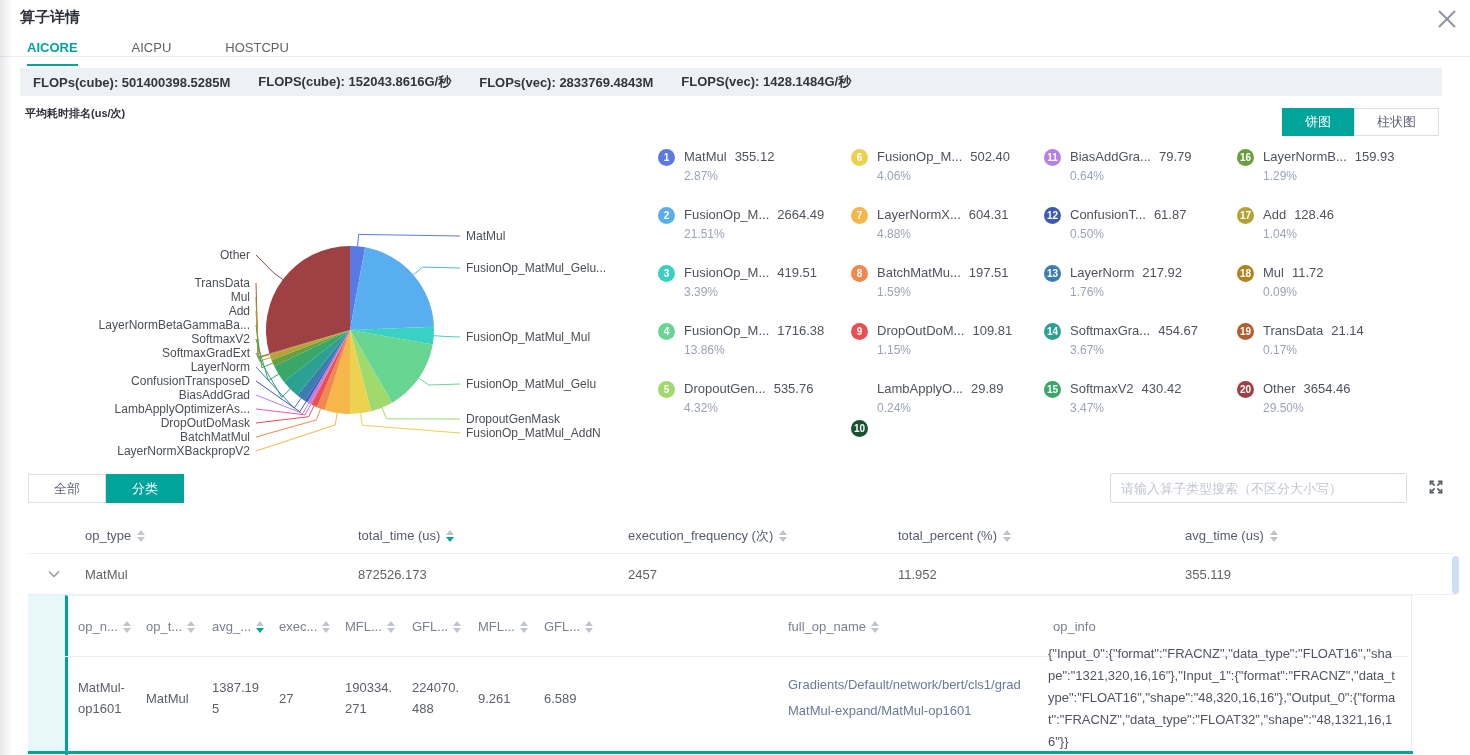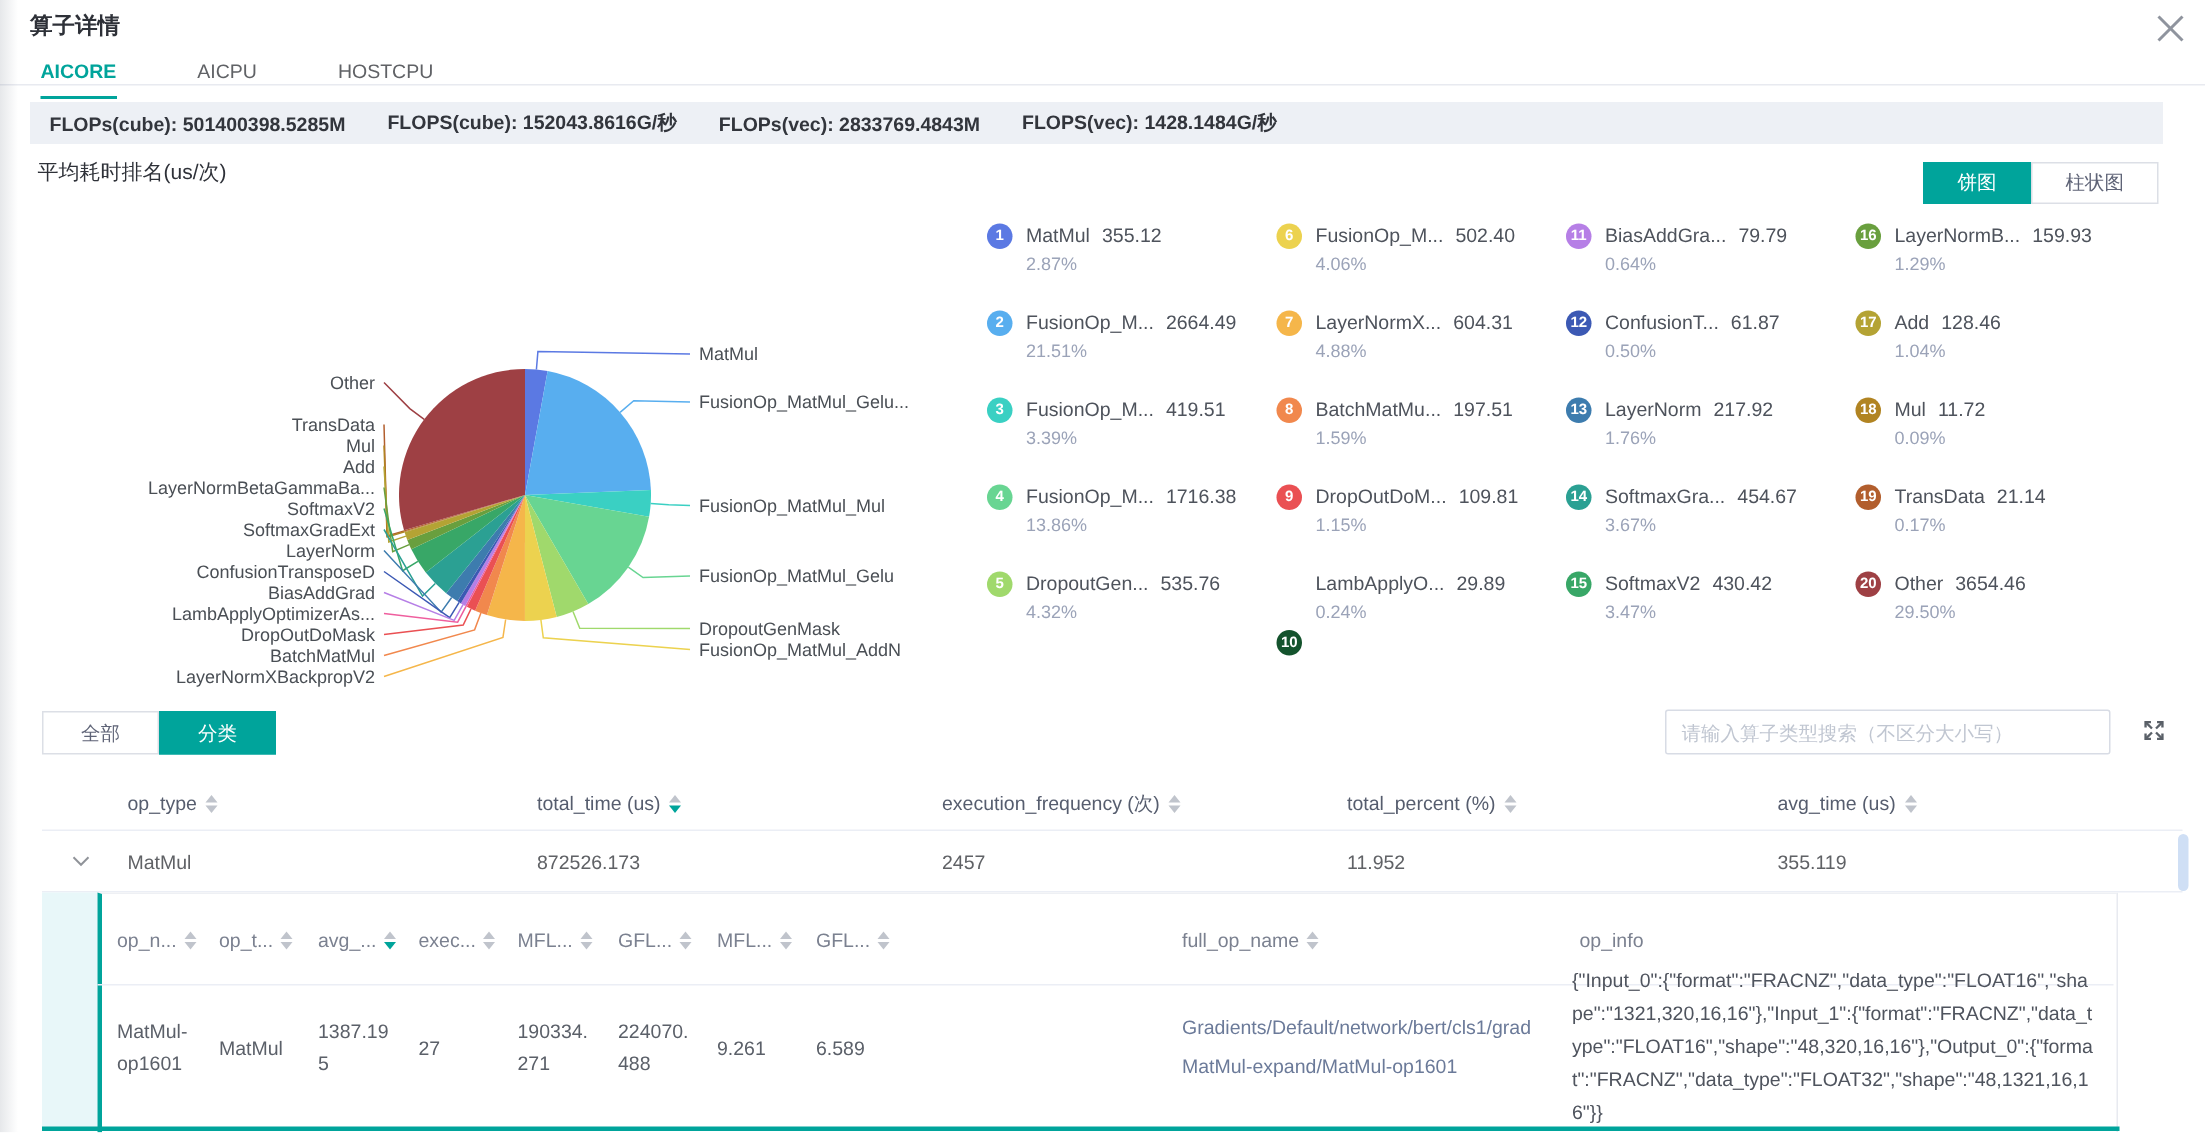--- a/index.html
+++ b/index.html
@@ -13,21 +13,21 @@
   .close-btn { position:absolute; left:1434px; top:6px; width:26px; height:26px; cursor:pointer; }
 
   .tabs { position:absolute; left:27px; top:29px; display:flex; gap:54px; z-index:2;margin-top:11px; }
   .tab { font-size:13px; color:#606266; padding-bottom:9px; cursor:pointer; }
   .tab.active { color:#00a49b; font-weight:bold; border-bottom:2px solid #00a49b; }
   .tabs-divider { position:absolute; left:0; top:56px; width:1470px; height:1px; background:#e8eaf0; }
 
   .stats-bar { position:absolute; left:20px; top:68px; width:1422px; height:28px; background:#edf0f5;
     display:flex; align-items:center; gap:28px; padding-left:13px; font-size:13px; font-weight:bold; color:#32353c; }
 
-  .chart-title { position:absolute; left:25px; top:106px; font-size:14px; font-weight:normal; color:#2e3138; }
+  .chart-title { position:absolute; left:25px; top:106px; font-size:11px; font-weight:bold; color:#2e3138; }
   .chart-toggle { position:absolute; left:1282px; top:108px; display:flex; }
   .toggle-btn { height:28px; padding:0 22px; font-size:13px; display:flex; align-items:center; justify-content:center;
     background:#fff; border:1px solid #dcdfe6; color:#5f6477; cursor:pointer; }
   .toggle-btn.active { background:#00a49b; border-color:#00a49b; color:#fff; }
 
   #pie-svg { position:absolute; left:20px; top:140px; }
 
   .legend { position:absolute; left:658px; top:148px; display:grid; grid-template-rows:repeat(5,58px);
     grid-auto-flow:column; grid-auto-columns:193px; }
   .legend-item { display:flex; align-items:flex-start; cursor:pointer; }

